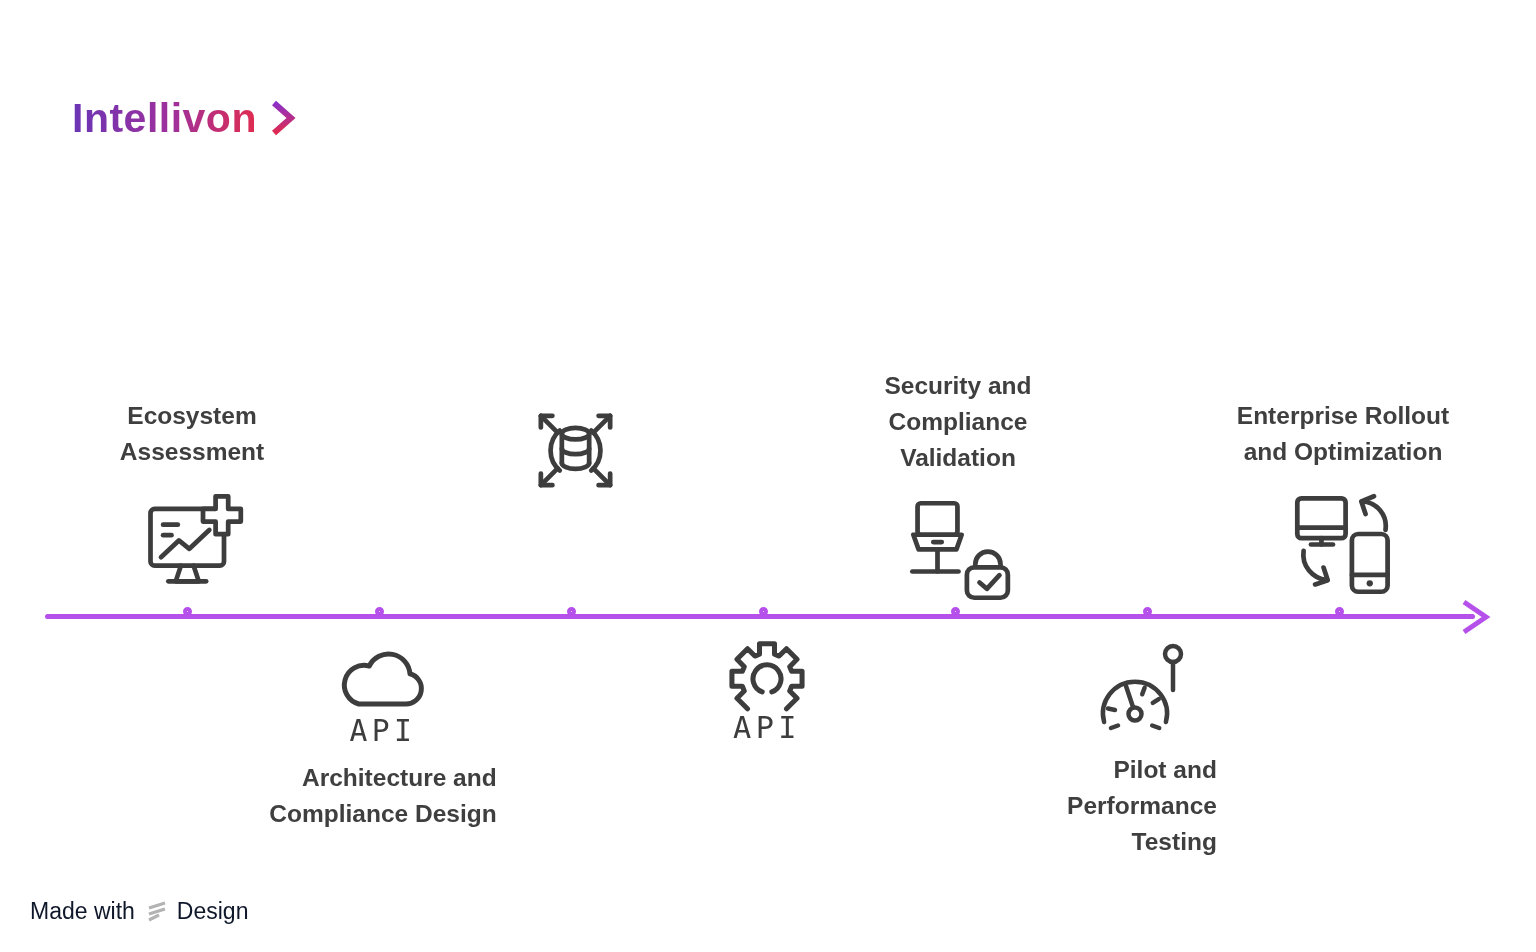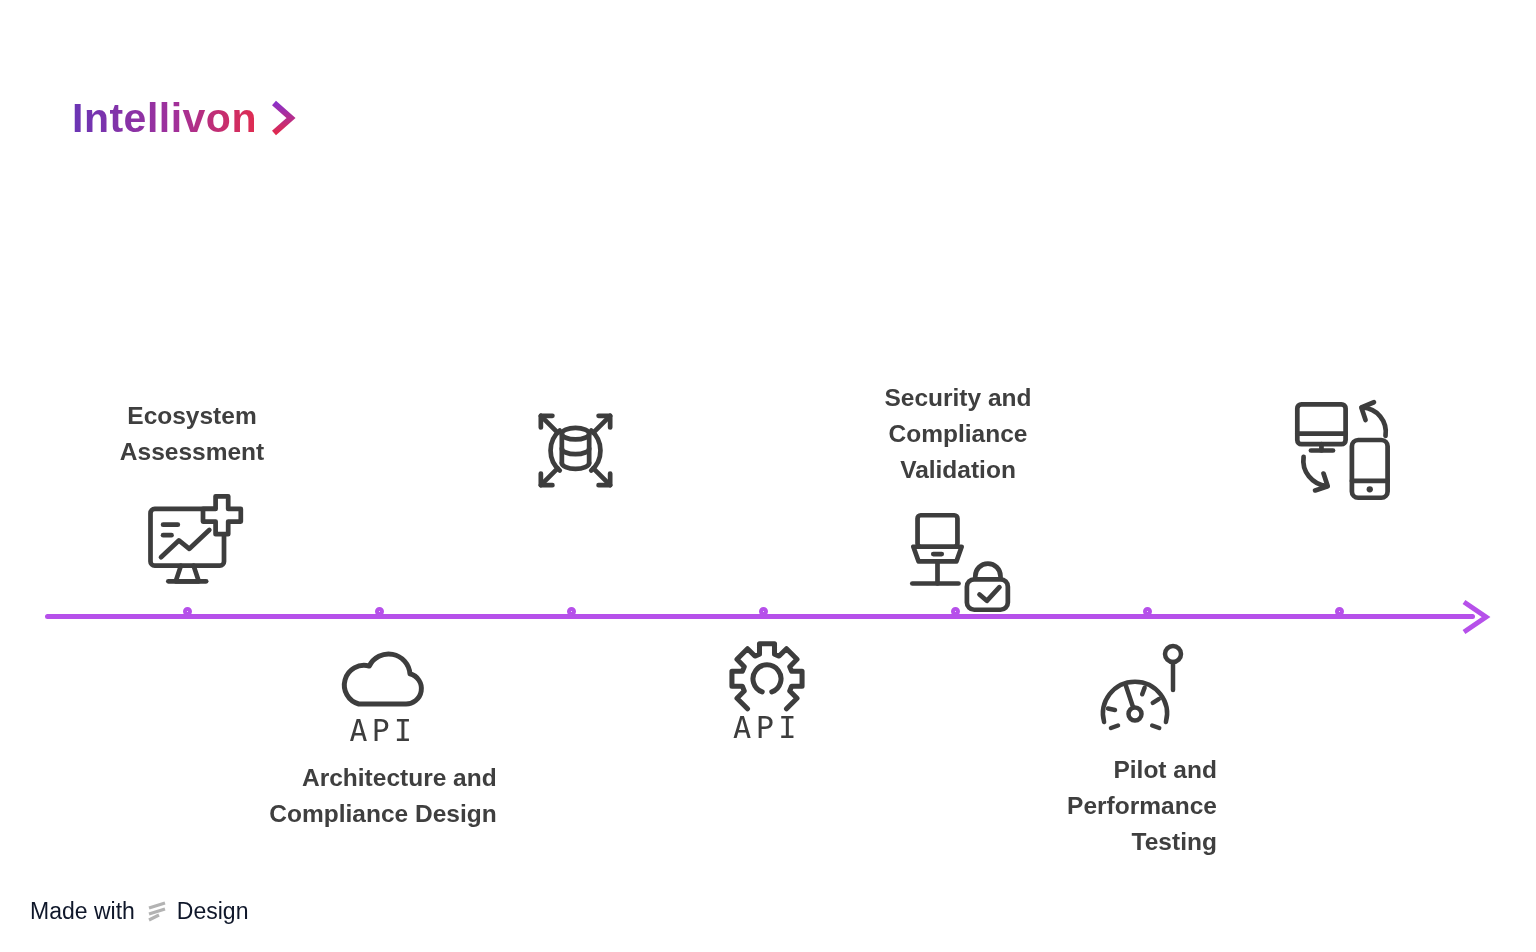--- a/index.html
+++ b/index.html
@@ -122,21 +122,21 @@
   <div class="milestone below" style="left:627px; top:634px">
     <div class="icon">
       <svg width="112" height="112" viewBox="0 0 100 100">
         <path class="ln" d="M32.6 66.8 L23.2 57.4 L29.7 50.8 L28 46.7 L18.7 46.7 L18.7 33.3 L28 33.3 L29.7 29.2 L23.2 22.6 L32.6 13.2 L39.2 19.7 L43.3 18 L43.3 8.7 L56.7 8.7 L56.7 18 L60.8 19.7 L67.4 13.2 L76.8 22.6 L70.3 29.2 L72 33.3 L81.3 33.3 L81.3 46.7 L72 46.7 L70.3 50.8 L76.8 57.4 L67.4 66.8"></path>
         <path class="ln" d="M45.7 51.7 A12.5 12.5 0 1 1 54.3 51.7"></path>
         <text class="api-txt" x="50" y="93" text-anchor="middle">API</text>
       </svg>
     </div>
   </div>
 
-  <div class="milestone above" style="left:818px; top:380px">
+  <div class="milestone above" style="left:818px; top:368px">
     <div class="label">Security and
 Compliance
 Validation</div>
     <div class="icon">
       <svg width="105" height="105" viewBox="0 0 100 100">
         <rect class="ln" x="11" y="5" width="38" height="30" rx="3"></rect>
         <path class="ln" d="M7 35 H53 L48 49 H12 Z"></path>
         <line class="ln" x1="26" y1="42" x2="34" y2="42"></line>
         <line class="ln" x1="30" y1="49" x2="30" y2="70"></line>
         <line class="ln" x1="6" y1="70" x2="50" y2="70"></line>
@@ -161,20 +161,22 @@
         <line class="ln" x1="46" y1="67" x2="39" y2="46"></line>
         <circle class="ln fw" cx="48" cy="74" r="6.5"></circle>
       </svg>
     </div>
     <div class="label">Pilot and
 Performance
 Testing</div>
   </div>
 
   <div class="milestone above" style="left:1203px; top:398px">
+    <div class="label">Enterprise Rollout
+and Optimization</div>
     <div class="icon">
       <svg width="105" height="105" viewBox="0 0 100 100">
         <rect class="ln" x="6" y="6" width="46" height="38" rx="4"></rect>
         <line class="ln" x1="6" y1="34" x2="52" y2="34"></line>
         <line class="ln" x1="29" y1="44" x2="29" y2="50"></line>
         <line class="ln" x1="19" y1="50" x2="40" y2="50"></line>
         <path class="ln" d="M90 36 C92 22 82 10 68 9"></path>
         <path class="ln" d="M79 4 L67 9 L71 21"></path>
         <path class="ln" d="M12 56 C10 70 20 82 34 84"></path>
         <path class="ln" d="M23 88 L35 84 L31 72"></path>

